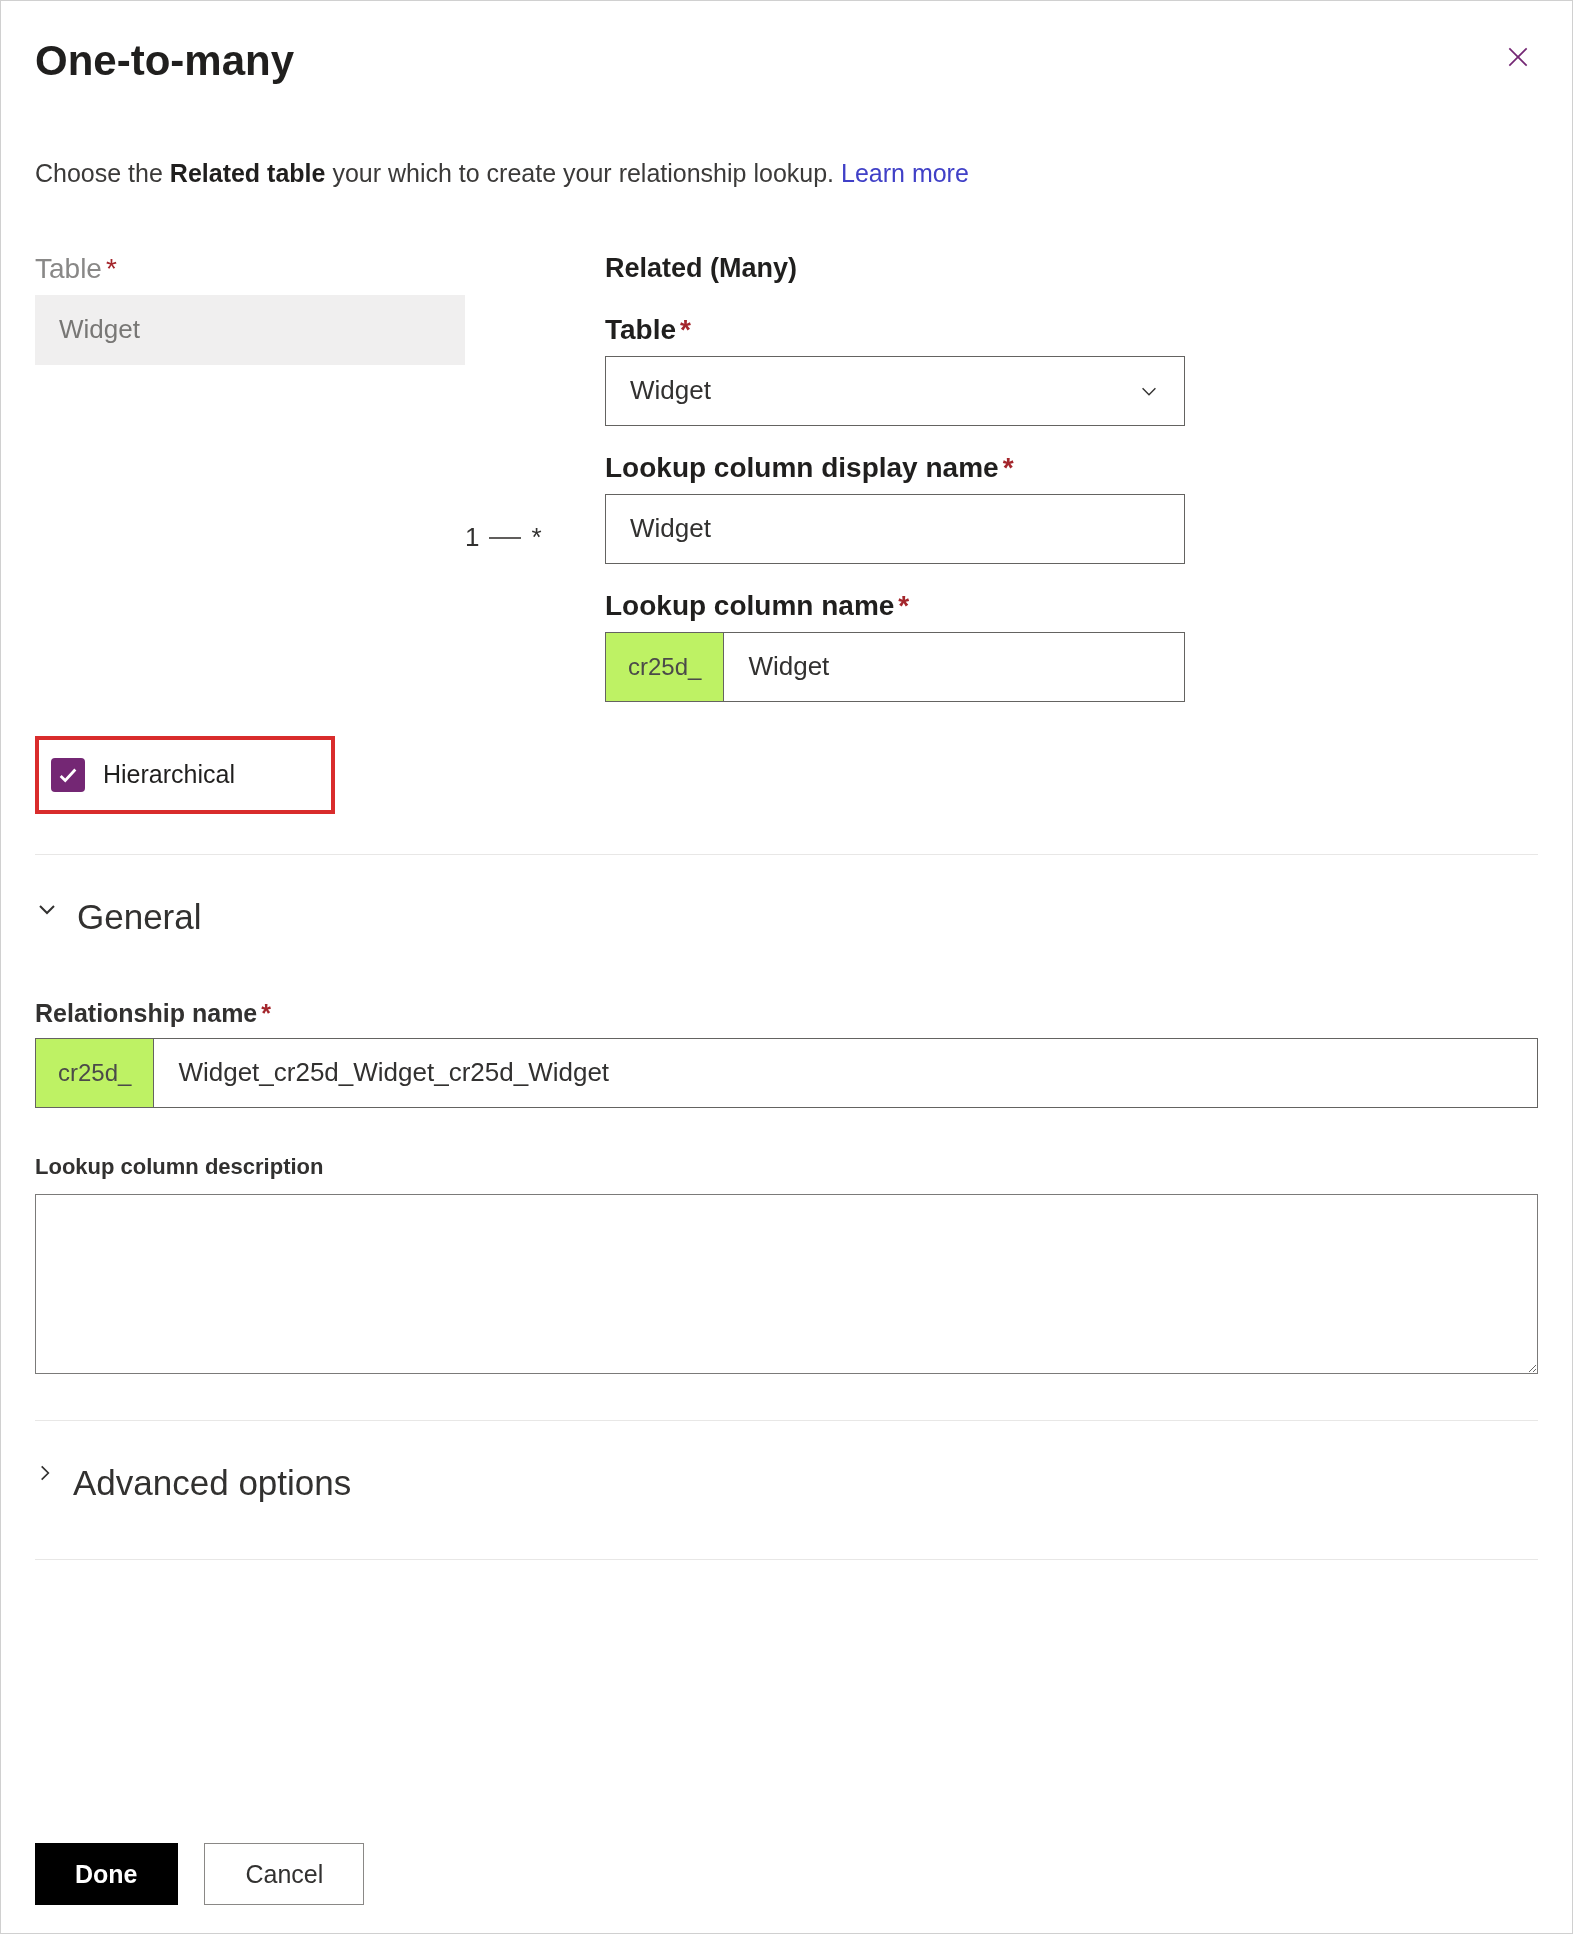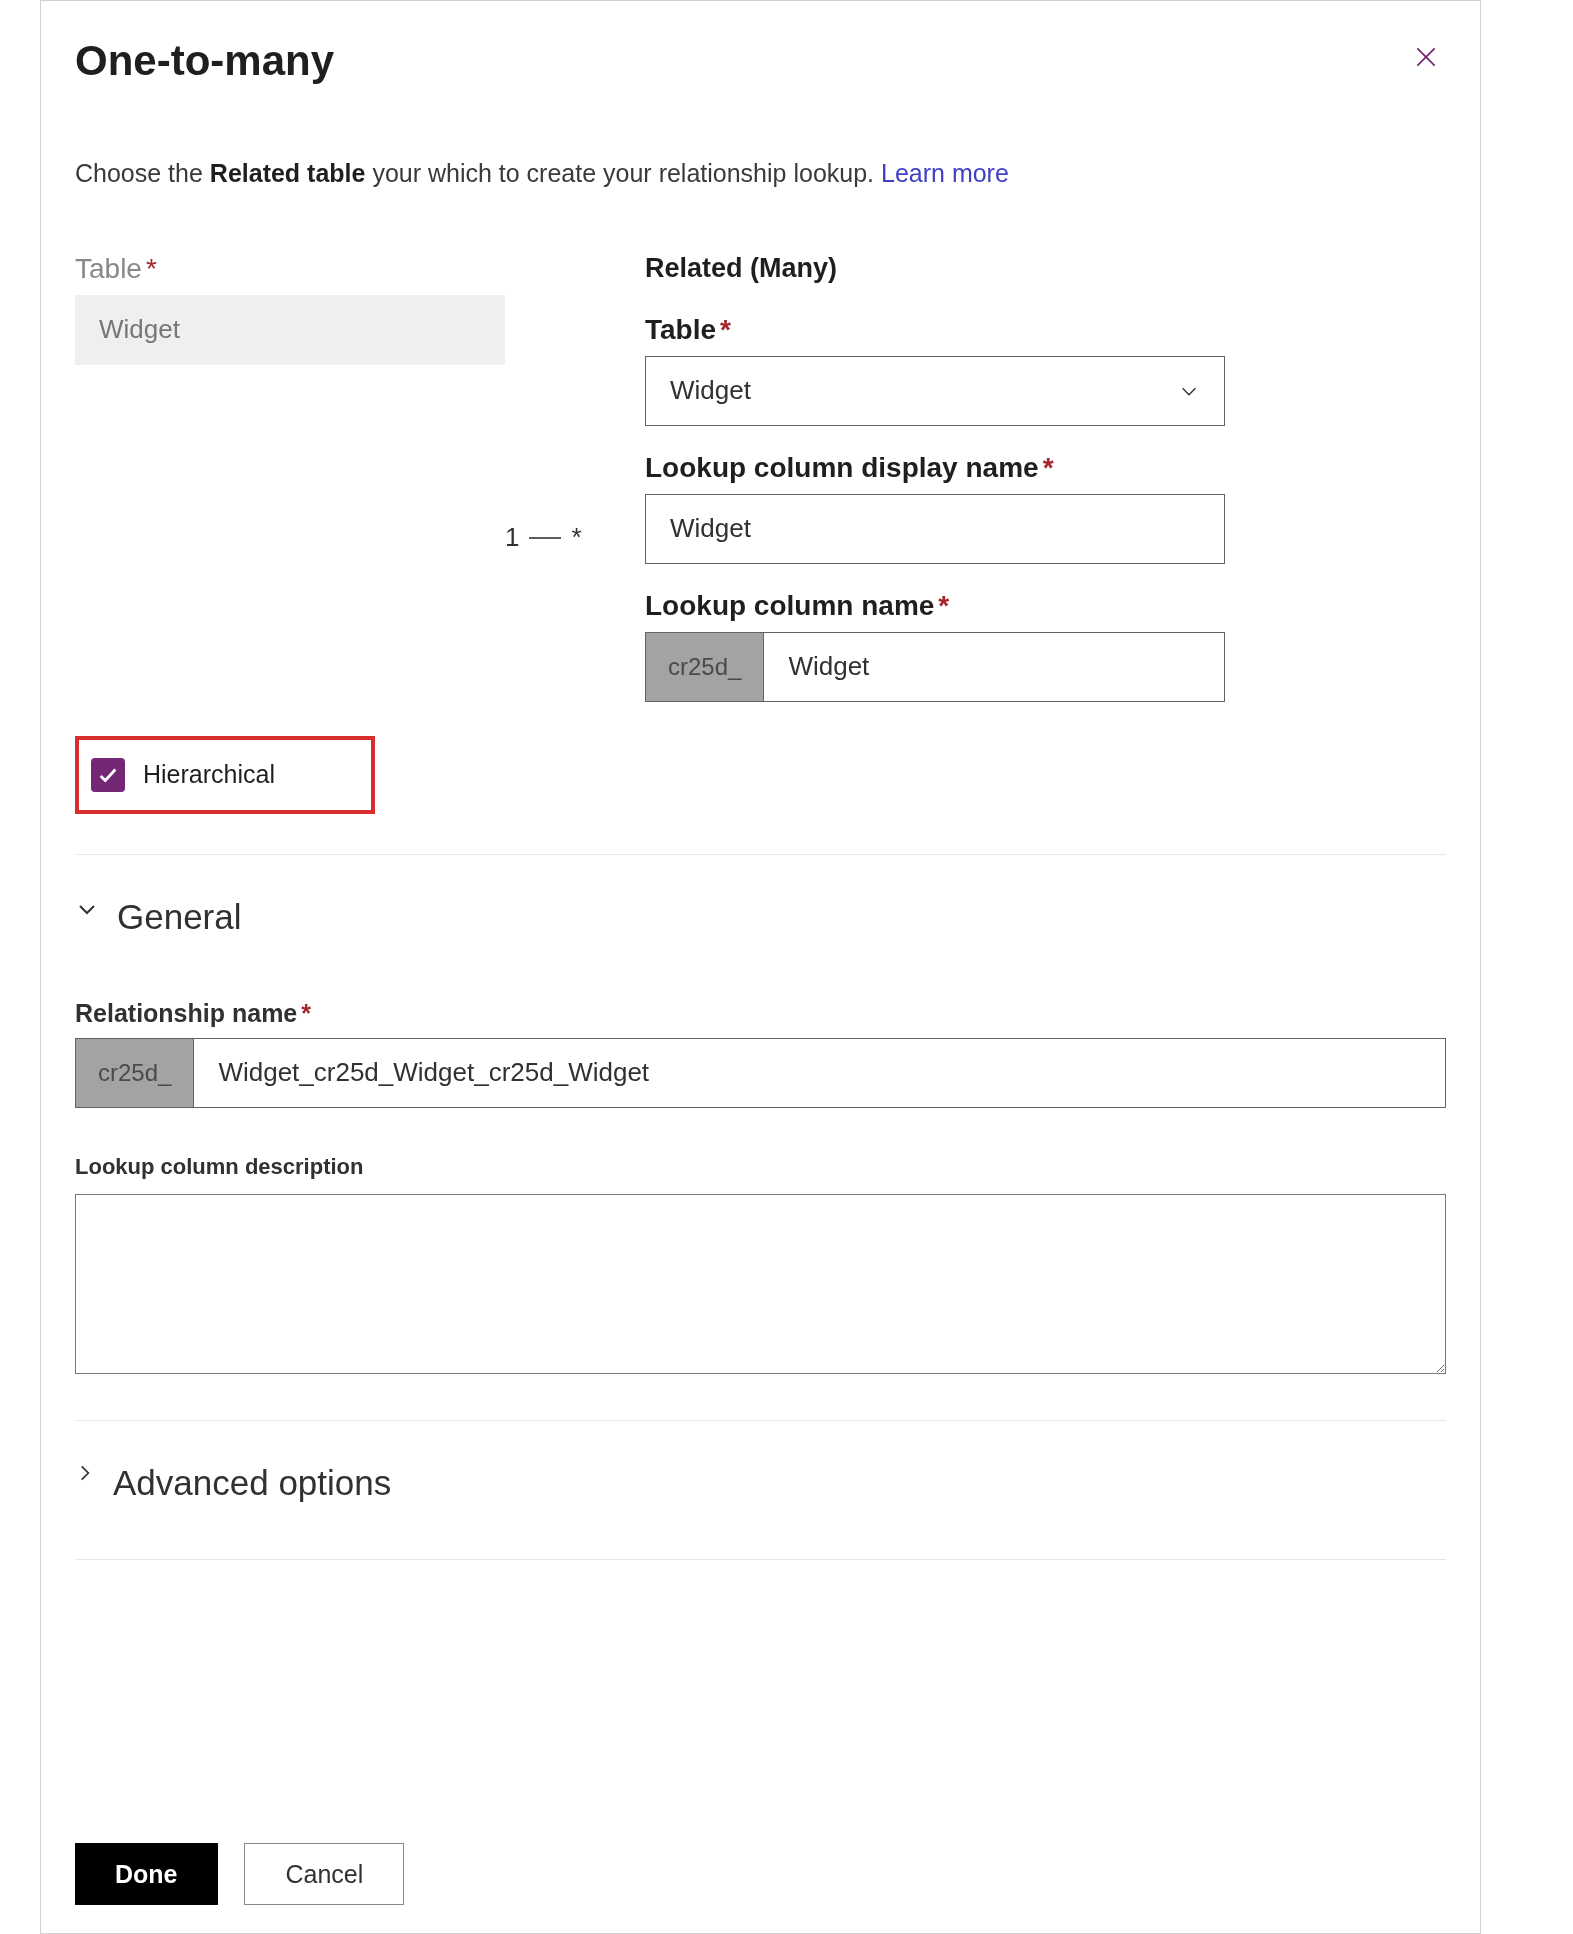--- a/index.html
+++ b/index.html
@@ -3,28 +3,27 @@
   <meta charset="utf-8">
   <style>
     * { box-sizing: border-box; margin: 0; padding: 0; }
     body {
       font-family: "Segoe UI", -apple-system, sans-serif;
       font-size: 22px;
       color: #323130;
       background: #fff;
     }
     .panel {
-      width: 1441px;
+      width: 1573px;
       height: 1934px;
       border: 1px solid #d0d0d0;
       padding: 36px 34px 28px 34px;
       display: flex;
       flex-direction: column;
       position: relative;
-      margin-left: 40px;
     }
     .header {
       display: flex;
       justify-content: space-between;
       align-items: flex-start;
     }
     .title {
       font-size: 42px;
       font-weight: 700;
       color: #201f1e;
@@ -97,21 +96,21 @@
     }
     .text-input{justify-content:flex-start;}
     .prefix-wrap{
       display:flex;
       width:100%;
       height:70px;
       border:1px solid #646361;
       margin-bottom:26px;
     }
     .prefix-wrap .prefix{
-      background:#a3a3a3;
+      background:#bef264;
       color:#4b4a49;
       padding:2px 22px;
       display:flex;align-items:center;
       font-size:24px;
       border-right:1px solid #646361;
     }
     .prefix-wrap .value{
       flex:1;
       padding:0 24px;
       display:flex;align-items:center;

